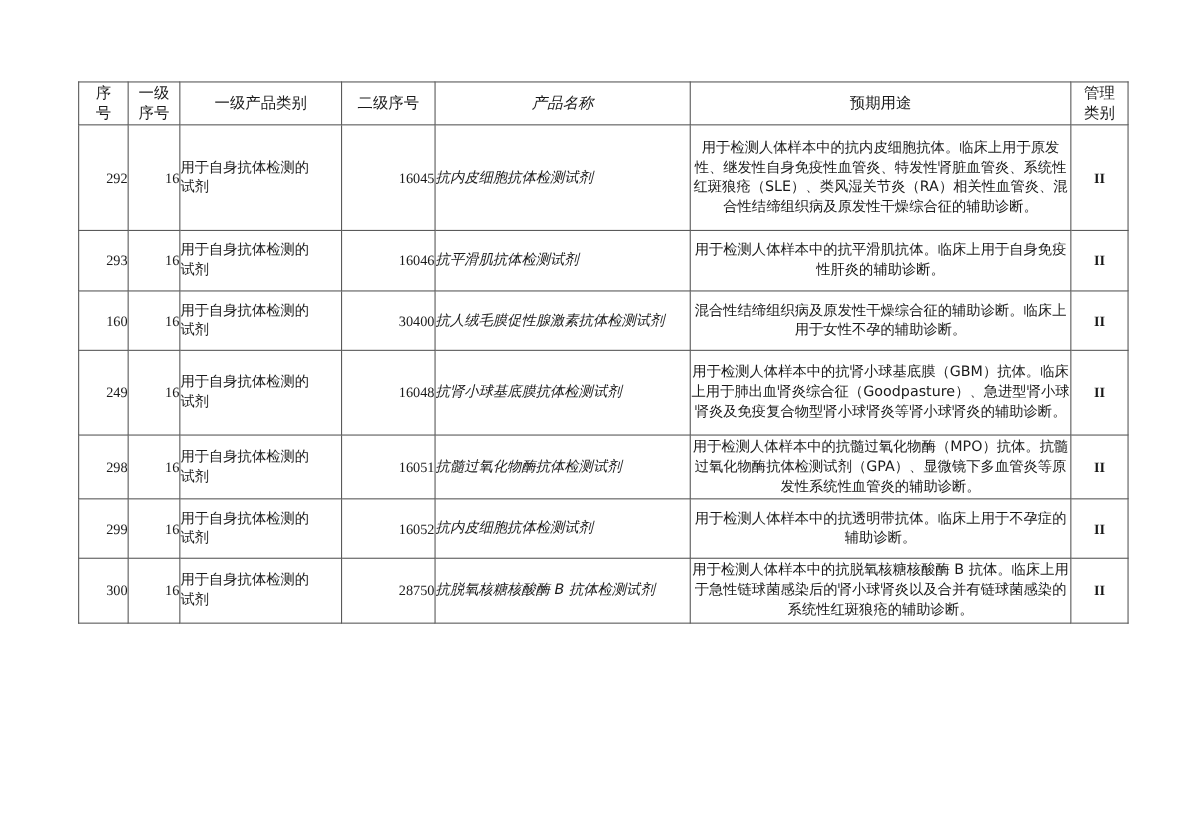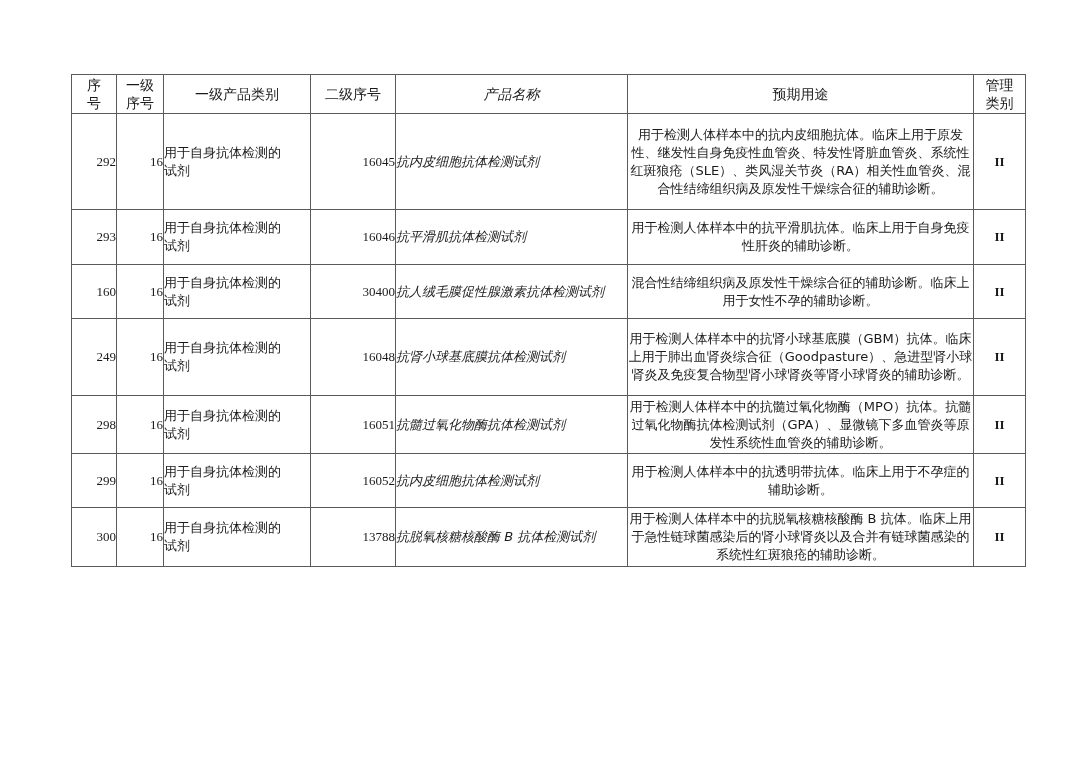--- a/index.html
+++ b/index.html
@@ -153,20 +153,20 @@
           <td class="cat" style="width: 110px;"><span style="display: inline-block; max-width: 126px;">用于自身抗体检测的试剂</span></td>
           <td class="num">16052</td>
           <td class="name thick-left">抗内皮细胞抗体检测试剂</td>
           <td class="use">用于检测人体样本中的抗透明带抗体。临床上用于不孕症的辅助诊断。</td>
           <td class="mgmt">II</td>
         </tr>
         <tr style="height: 59px;">
           <td class="num">300</td>
           <td class="num">16</td>
           <td class="cat" style="width: 110px;"><span style="display: inline-block; max-width: 126px;">用于自身抗体检测的试剂</span></td>
-          <td class="num">13788</td>
+          <td class="num">28750</td>
           <td class="name thick-left">抗脱氧核糖核酸酶 B 抗体检测试剂</td>
           <td class="use">用于检测人体样本中的抗脱氧核糖核酸酶 B 抗体。临床上用于急性链球菌感染后的肾小球肾炎以及合并有链球菌感染的系统性红斑狼疮的辅助诊断。</td>
           <td class="mgmt">II</td>
         </tr>
       </tbody>
   </table>
 </div>
 
 </body></html>

